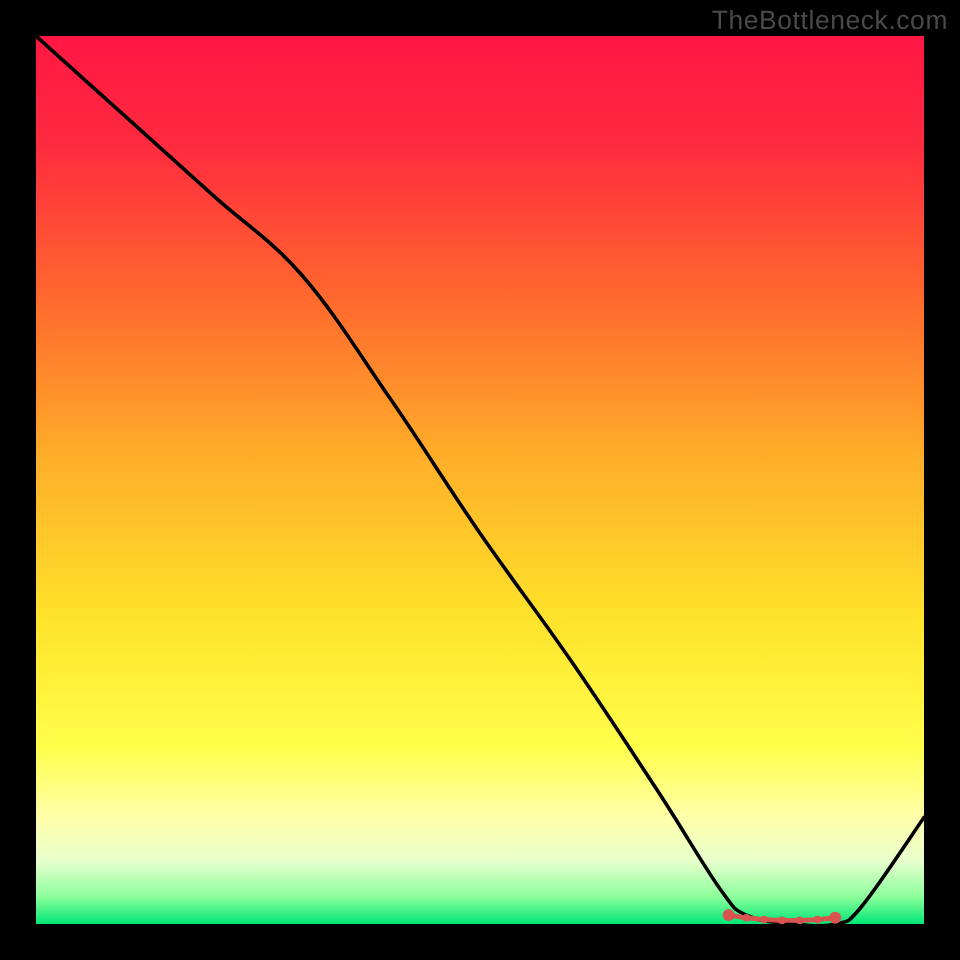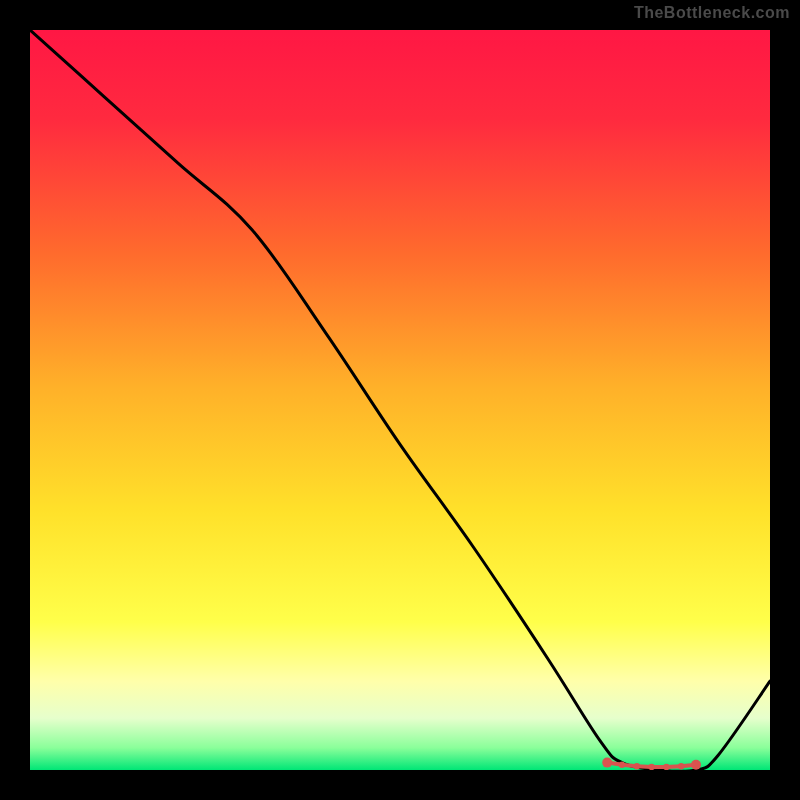--- a/index.html
+++ b/index.html
@@ -15,22 +15,22 @@
     position: relative;
     width: 800px;
     height: 800px;
     background: #000;
   }
   .watermark {
     position: absolute;
     top: 4px;
     right: 10px;
     color: #4a4a4a;
-    font-size: 16px;
-    font-weight: bold;
+    font-size: 22px;
+    font-weight: normal;
     letter-spacing: 0.5px;
     user-select: none;
   }
   .plot {
     position: absolute;
     left: 30px;
     top: 30px;
     width: 740px;
     height: 740px;
     background: #000;

